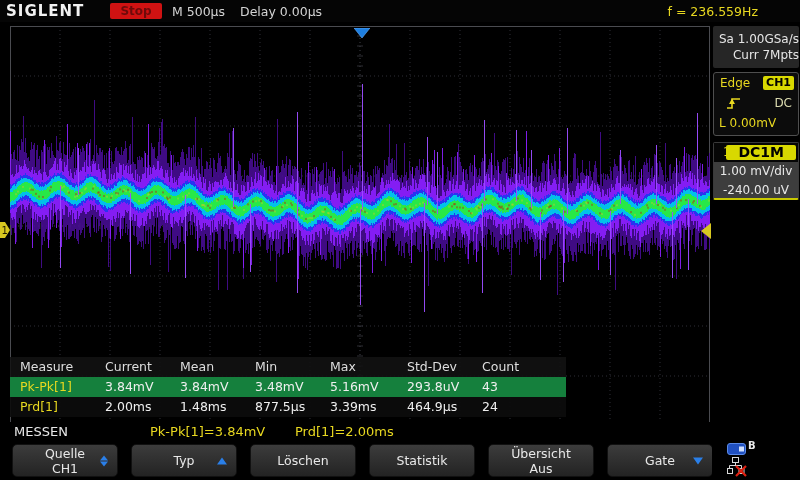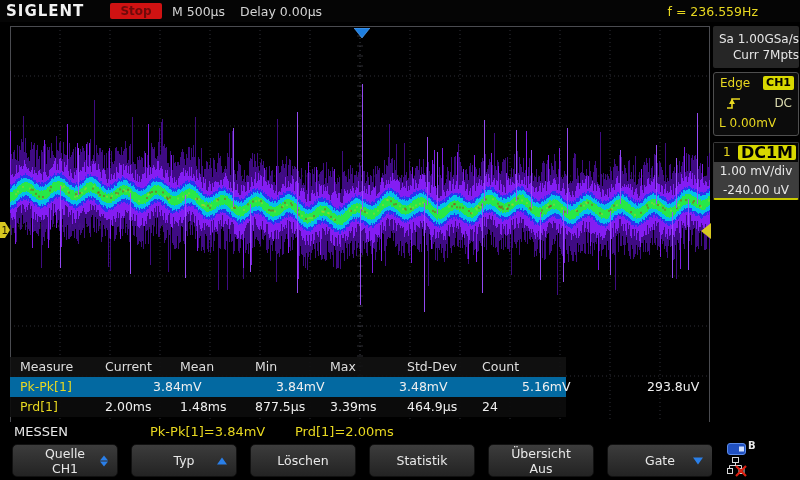--- a/index.html
+++ b/index.html
@@ -22,21 +22,21 @@
 
   #trig-pos-marker  { position:absolute; left:354px; top:23px; }
   #trig-lvl-marker  { position:absolute; left:699px; top:223px; }
   #ch1-pos-marker   { position:absolute; left:0px;  top:222px; }
 
   
   #measure-table { position:absolute; left:10px; top:357px; width:556px; font-size:12.5px; }
   .mrow { display:grid; grid-template-columns:85px 75px 75px 75px 77px 75px 50px;
           height:20px; line-height:20px; padding-left:10px; }
   .mrow.head { color:#dedede; background:rgba(18,18,18,0.88); }
-  .mrow.r1   { background:#0369a1;gap:48px; }
+  .mrow.r1   { background:#15803d; }
   .mrow.r2   { background:rgba(12,12,12,0.92); }
   .mrow .mname { color:#e8d820; }
   .mrow .mval  { color:#efefef; }
 
   
   #statusbar { position:absolute; left:0; top:422px; width:712px; height:20px; background:#000; }
   #menu-title { position:absolute; left:14px; top:2px; color:#e8e8e8; font-size:13px; }
   #readout1 { position:absolute; left:150px; top:2px; color:#e8d820; font-size:13px; }
   #readout2 { position:absolute; left:295px; top:2px; color:#e8d820; font-size:13px;text-align:right; }
 
@@ -66,21 +66,21 @@
   #trig-coupling { position:absolute; right:6px; color:#dcdcb0; }
   #trig-level { position:absolute; left:5px; color:#e8d820; }
 
   #channel-box { position:absolute; left:1px; top:120px; width:86px; height:58px;
                  border:1px solid #3a3a3a; border-bottom:2px solid #c8c800; border-radius:2px; overflow:hidden; }
   #ch-row1 { position:relative; height:19px; background:#060606; line-height:19px; }
   #ch-num { position:absolute; left:9px; color:#e8d820; font-size:12px; }
   #ch-bw-badge { position:absolute; left:34px; top:3px; width:13px; height:13px; border:1px solid #cfcfcf;
                  border-radius:2px; color:#e8e8e8; font-size:10px; line-height:11px; text-align:center; }
   #ch-coupling-badge { position:absolute; right:2px; top:2px; background:#d8d800; color:#000;
-                       font-size:16px; font-weight:bold; line-height:15px; padding:0 3px; border-radius:2px; }
+                       font-size:14px; font-weight:bold; line-height:15px; padding:0 12px; border-radius:2px; }
   .ch-val { height:19px; line-height:19px; background:#3d3d3d; color:#e8e8e8;
             font-size:12px; text-align:center; }
 
   
   #usb-icon { position:absolute; left:727px; top:440px; }
   #usb-label { position:absolute; left:748px; top:440px; color:#e8e8e8; font-size:10px; font-weight:bold; }
   #lan-icon { position:absolute; left:727px; top:457px; }
 </style>
 </head>
 <body>

